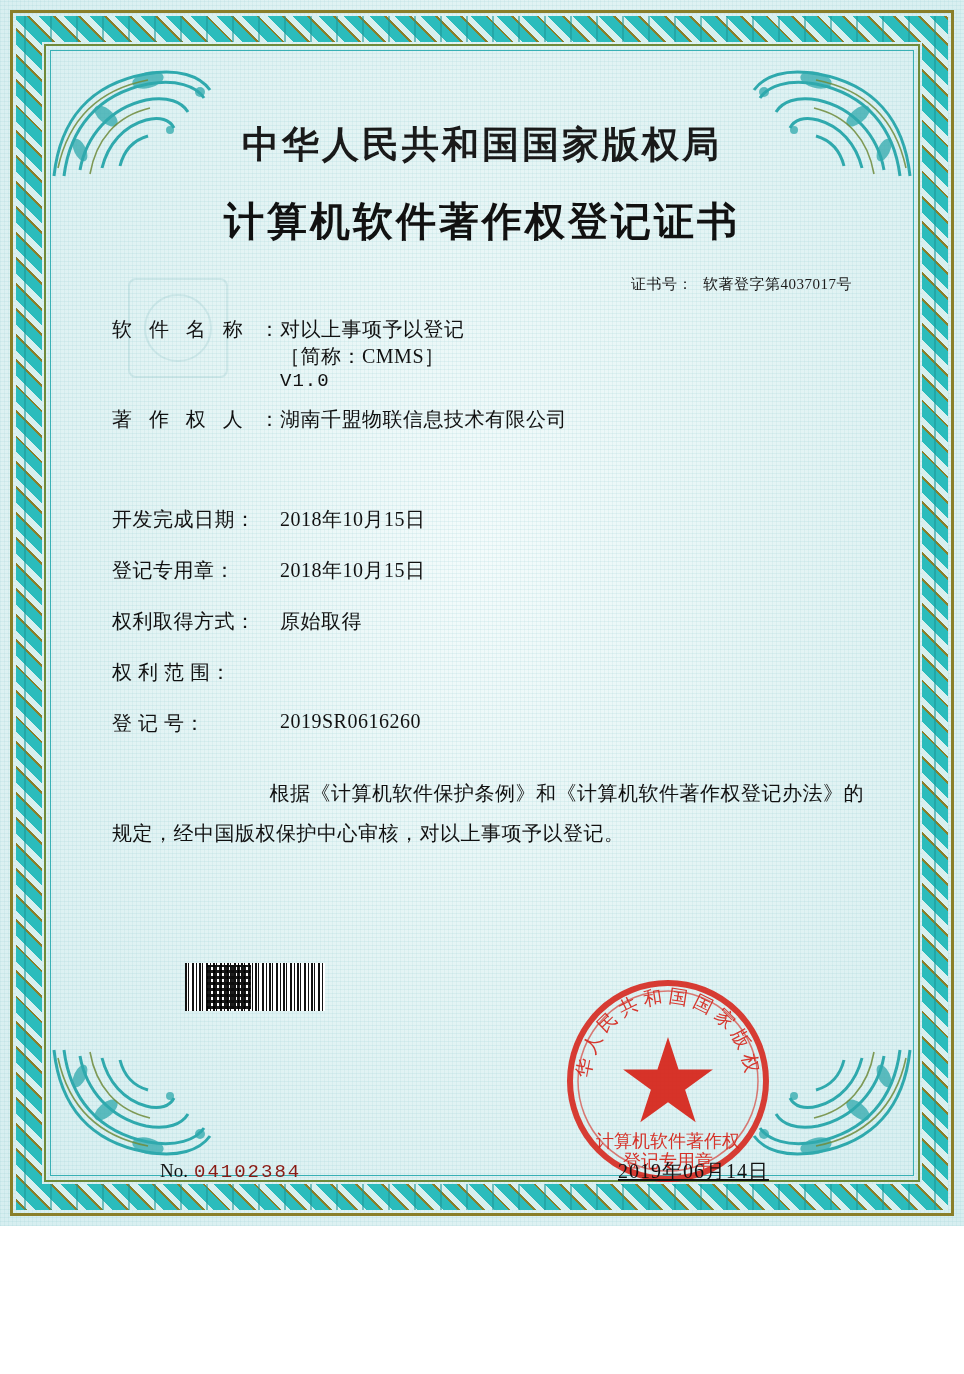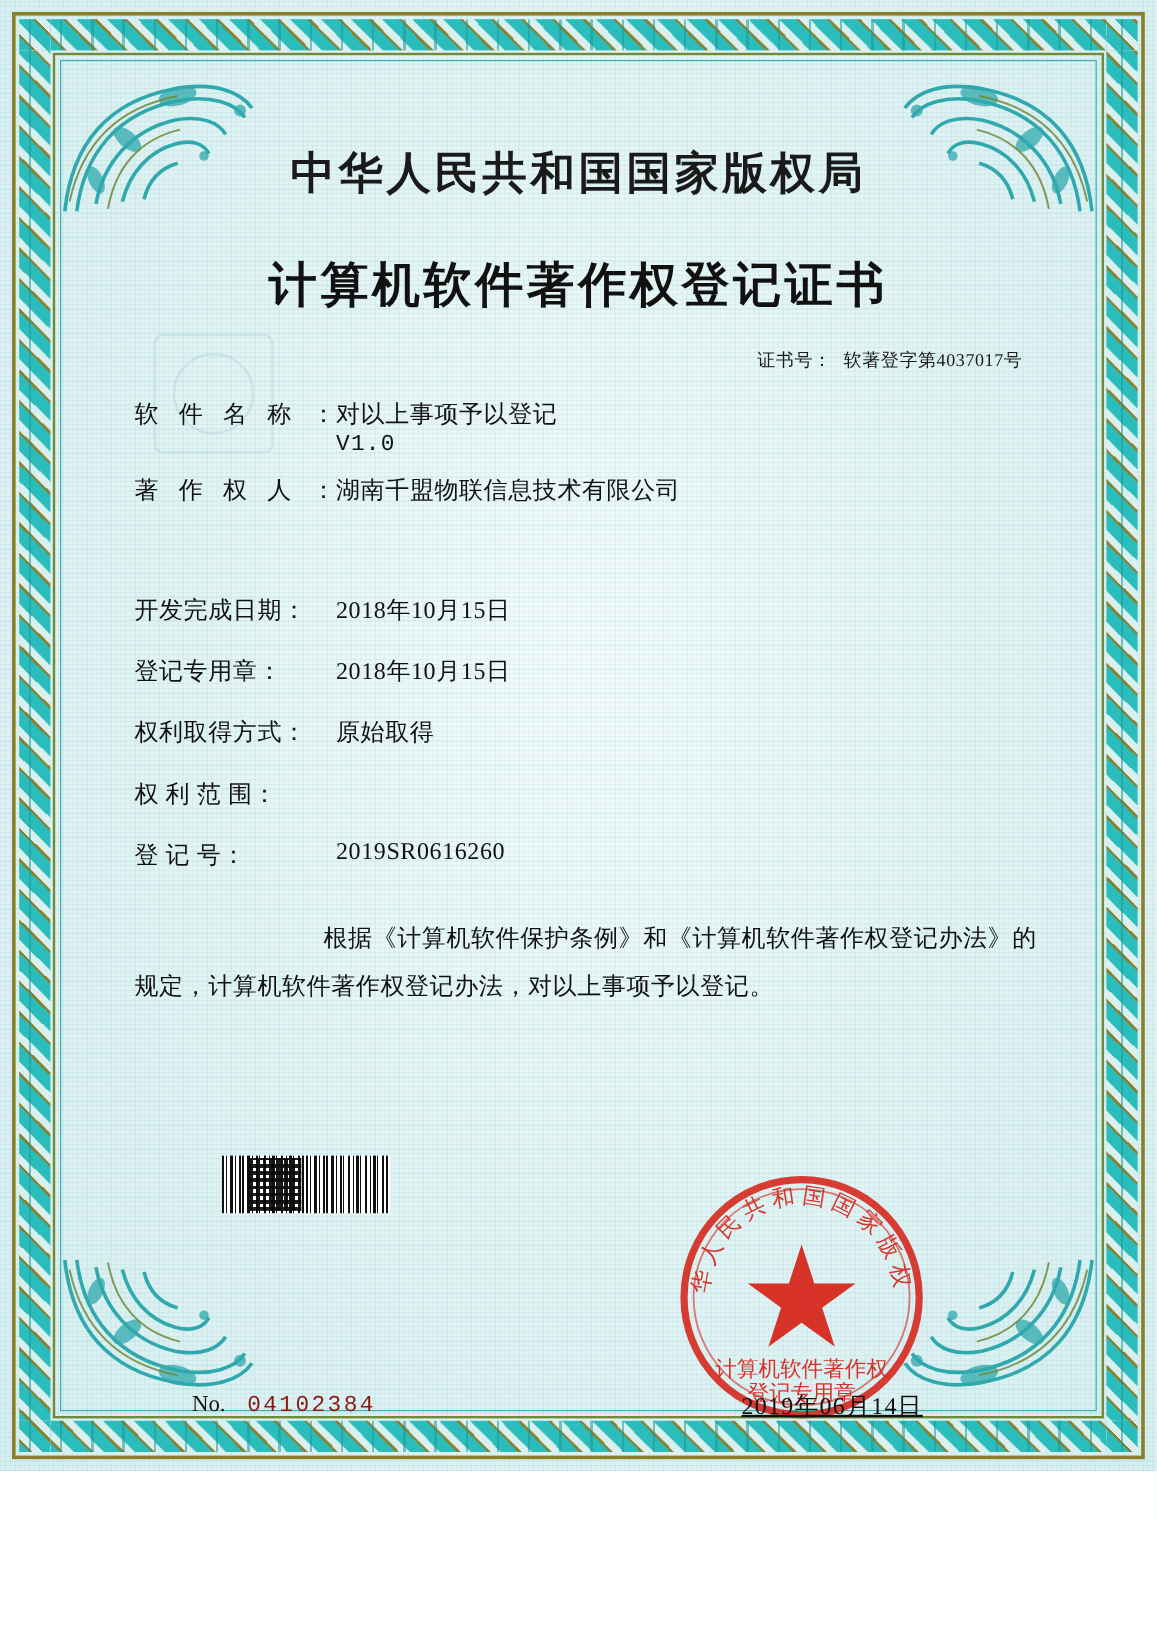--- a/index.html
+++ b/index.html
@@ -93,21 +93,21 @@
     letter-spacing: 3px;
     color: #1a1a1a;
     font-family: "Liberation Serif", "DejaVu Serif", serif;
   }
   .title-sub {
     text-align: center;
     font-size: 40px;
     font-weight: bold;
     letter-spacing: 3px;
     color: #111;
-    margin-top: 40px;
+    margin-top: 24px;
   }
   .cert-no {
     text-align: right;
     font-size: 15px;
     color: #1a1a1a;
     margin-top: 26px;
     padding-right: 52px;
     letter-spacing: 0.5px;
     font-family: Liberation Serif, serif;
   }
@@ -201,21 +201,21 @@
     position: absolute;
     left: 160px;
     top: 1160px;
     font-size: 19px;
     color: #111;
   }
   .footer-no .num {
     font-family: "Liberation Mono", "DejaVu Sans Mono", monospace;
     color: #8a1a14;
     letter-spacing: 2px;
-    margin-left: 18px;
+    margin-left: 6px;
   }
   .footer-date {
     position: absolute;
     right: 195px;
     top: 1158px;
     font-size: 20px;
     color: #111;
     letter-spacing: 1px;
     text-decoration: underline;
   }
@@ -355,20 +355,21 @@
       <div class="field-row">
         <div class="field-label spread">
           <span>软</span>
           <span>件</span>
           <span>名</span>
           <span>称</span>
           <span>：</span>
         </div>
         <div class="field-value">
           <span class="v-line">对以上事项予以登记</span>
+          <span class="v-line">［简称：CMMS］</span>
           <span class="v-line mono">V1.0</span>
         </div>
       </div>
 
       <div class="field-row">
         <div class="field-label spread">
           <span>著</span>
           <span>作</span>
           <span>权</span>
           <span>人</span>
@@ -398,21 +399,21 @@
         <div class="field-row">
           <div class="field-label">登 记 号：</div>
           <div class="field-value">2019SR0616260</div>
         </div>
       </div>
 
     </div>
 
     <div class="statement">
       <p class="indent">根据《计算机软件保护条例》和《计算机软件著作权登记办法》的</p>
-      <p>规定，计算机软件著作权登记办法，对以上事项予以登记。</p>
+      <p>规定，经中国版权保护中心审核，对以上事项予以登记。</p>
     </div>
 
   </div>
 
   <div class="barcode">
     <div class="qr"></div>
   </div>
 
   <div class="seal">
     <svg viewBox="0 0 212 212" xmlns="http://www.w3.org/2000/svg">

